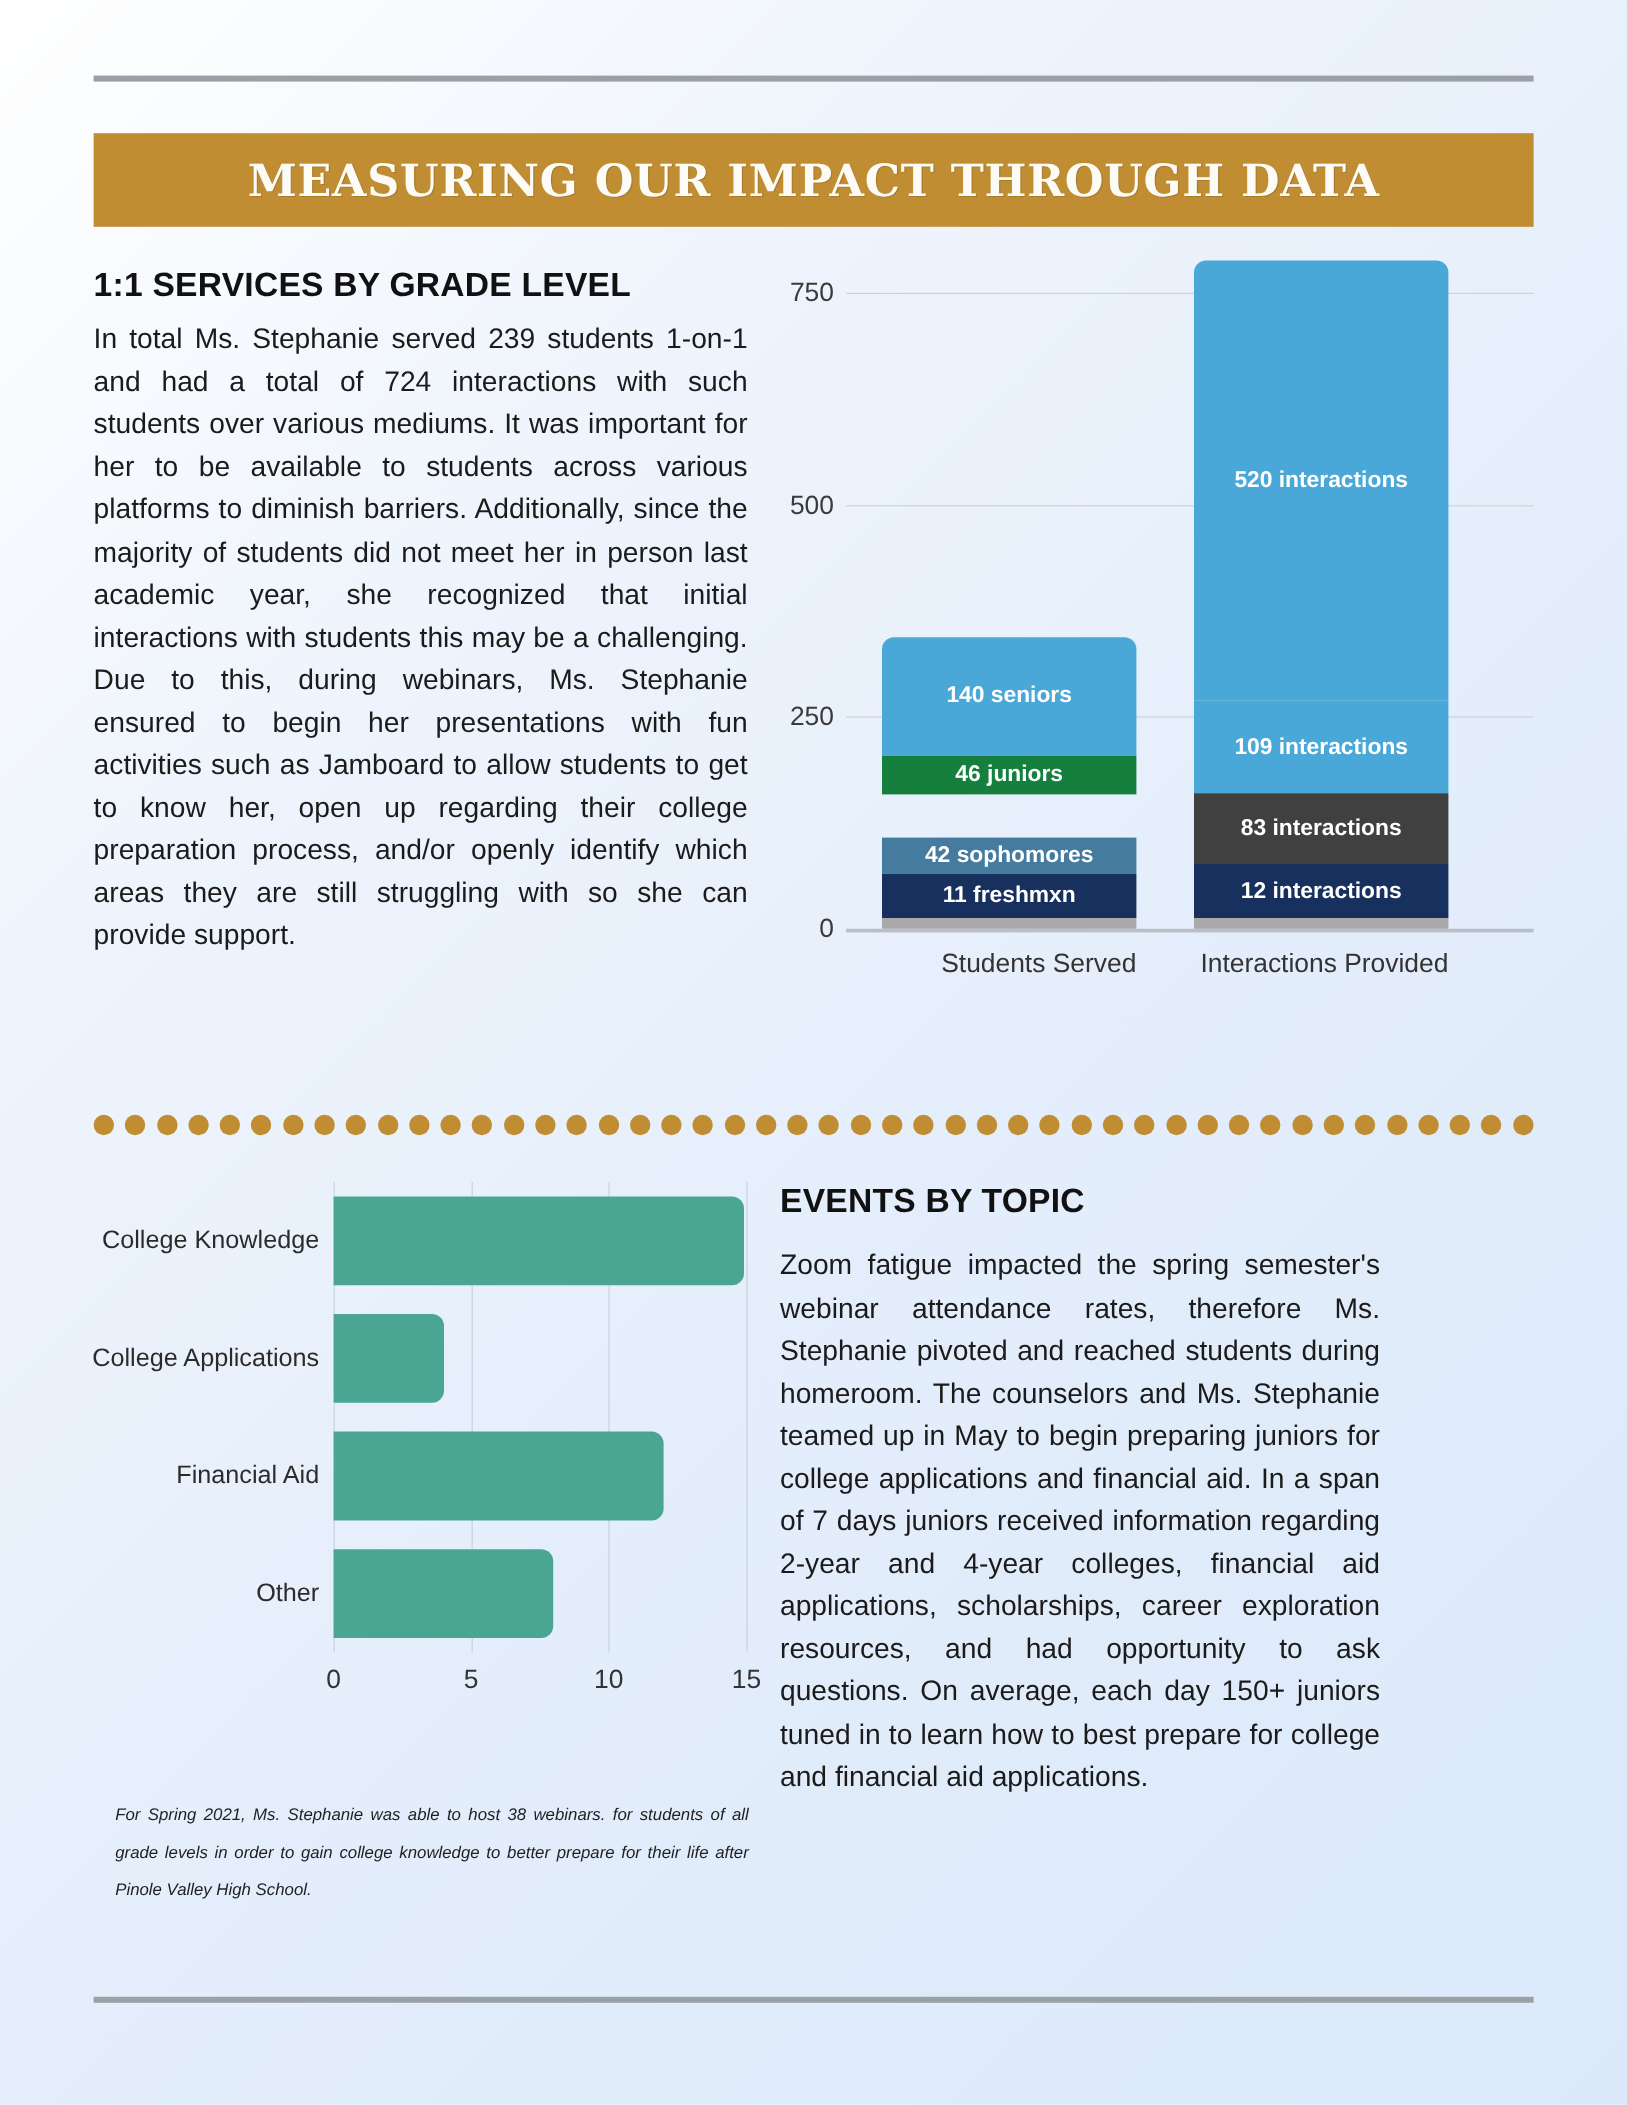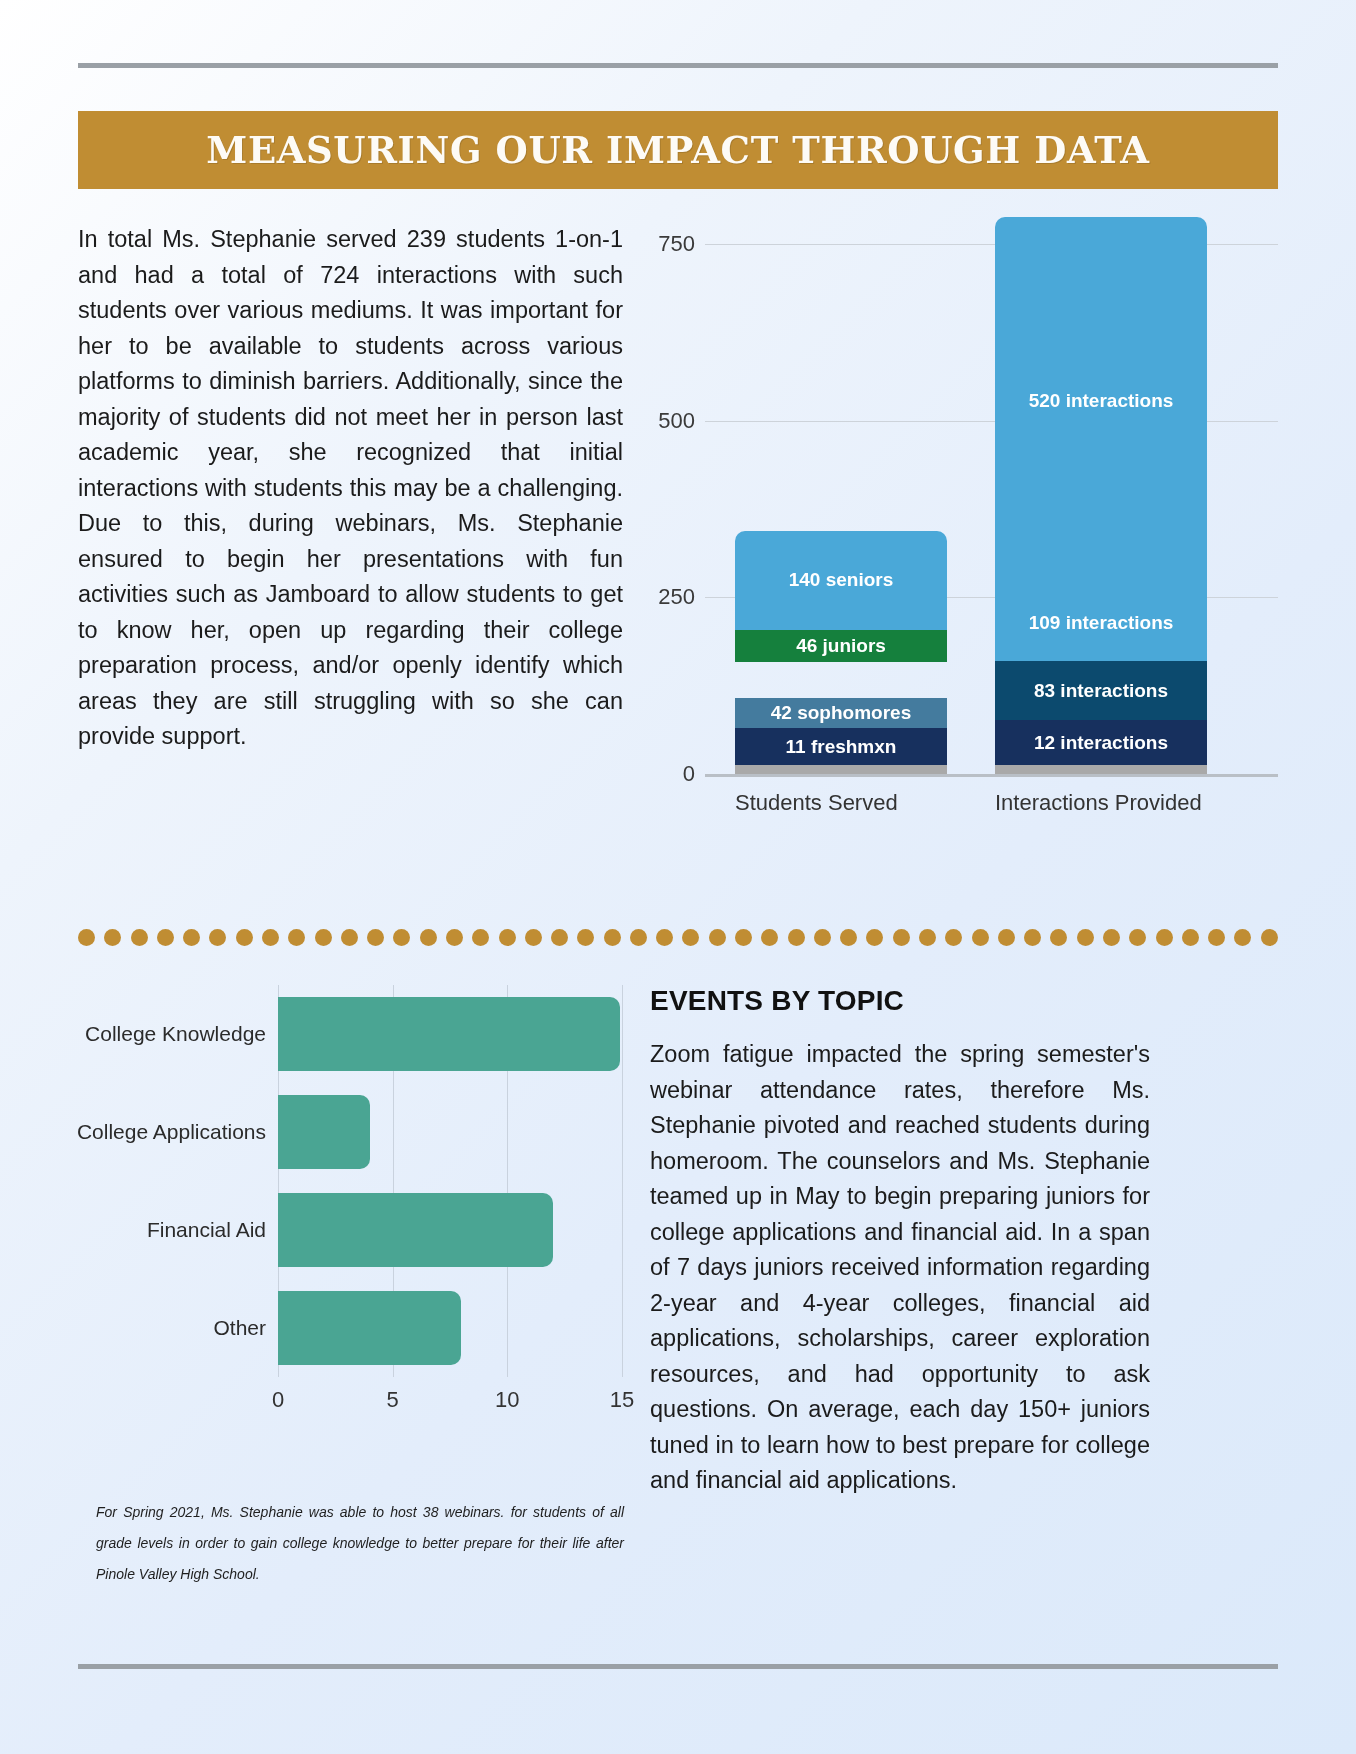--- a/index.html
+++ b/index.html
@@ -60,21 +60,21 @@
   .sc-seg{
     display:flex;align-items:center;justify-content:center;
     color:#ffffff;font-weight:bold;font-size:19px;white-space:nowrap;
     box-sizing:border-box;
   }
   .sc-seg.top-round{border-radius:10px 10px 0 0;}
   .sc-baseline{height:9px;background:#a9a9a9;}
   .sc-axis{position:absolute;left:65px;right:0;top:552px;height:3px;background:#b9bfc6;}
   .sc-xlabels{position:absolute;left:65px;right:0;top:562px;height:40px;}
   .sc-xlabel{
-    position:absolute;width:212px;text-align:left;
+    position:absolute;width:212px;text-align:right;
     font-size:22px;color:#333;top:6px;
   }
   .sc-xlabel.served{left:30px;}
   .sc-xlabel.inter{left:290px;}
 
   
   #dot-divider{
     position:absolute;left:78px;top:928px;width:1200px;height:18px;
     display:flex;justify-content:space-between;align-items:center;
   }
@@ -115,20 +115,21 @@
 
 <div class="page">
 
   <div class="rule top"></div>
 
   <div class="banner">
     <h1>MEASURING OUR IMPACT THROUGH DATA</h1>
   </div>
 
   <div id="services-block">
+    <div class="sec-head">1:1 SERVICES BY GRADE LEVEL</div>
     <div class="body-par">In total Ms. Stephanie served 239 students 1-on-1 and had a total of 724 interactions with such students over various mediums. It was important for her to be available to students across various platforms to diminish barriers. Additionally, since the majority of students did not meet her in person last academic year, she recognized that initial interactions with students this may be a challenging. Due to this, during webinars, Ms. Stephanie ensured to begin her presentations with fun activities such as Jamboard to allow students to get to know her, open up regarding their college preparation process, and/or openly identify which areas they are still struggling with so she can provide support.</div>
   </div>
 
   <div id="stacked-chart">
     <div class="sc-plot">
 
       <div class="sc-grid" style="top:0px;"></div>
       <div class="sc-ytick" style="top:0px;">750</div>
 
       <div class="sc-grid" style="top:176.7px;"></div>
@@ -143,21 +144,21 @@
         <div class="sc-seg top-round" style="height:98.9px;background:#4aa8d8;">140 seniors</div>
         <div class="sc-seg" style="height:32.5px;background:#15803d;">46 juniors</div>
         <div class="sc-seg" style="height:29.7px;background:#447b9e;margin-top:36px;">42 sophomores</div>
         <div class="sc-seg" style="height:37px;background:#17305e;">11 freshmxn</div>
         <div class="sc-baseline"></div>
       </div>
 
       <div class="sc-bar inter">
         <div class="sc-seg top-round" style="height:367.5px;background:#4aa8d8;">520 interactions</div>
         <div class="sc-seg" style="height:77px;background:#4aa8d8;">109 interactions</div>
-        <div class="sc-seg" style="height:58.7px;background:#0c4a6e;">83 interactions</div>
+        <div class="sc-seg" style="height:58.7px;background:#404040;">83 interactions</div>
         <div class="sc-seg" style="height:45px;background:#17305e;">12 interactions</div>
         <div class="sc-baseline"></div>
       </div>
     </div>
 
     <div class="sc-axis"></div>
     <div class="sc-xlabels">
       <div class="sc-xlabel served">Students Served</div>
       <div class="sc-xlabel inter">Interactions Provided</div>
     </div>

